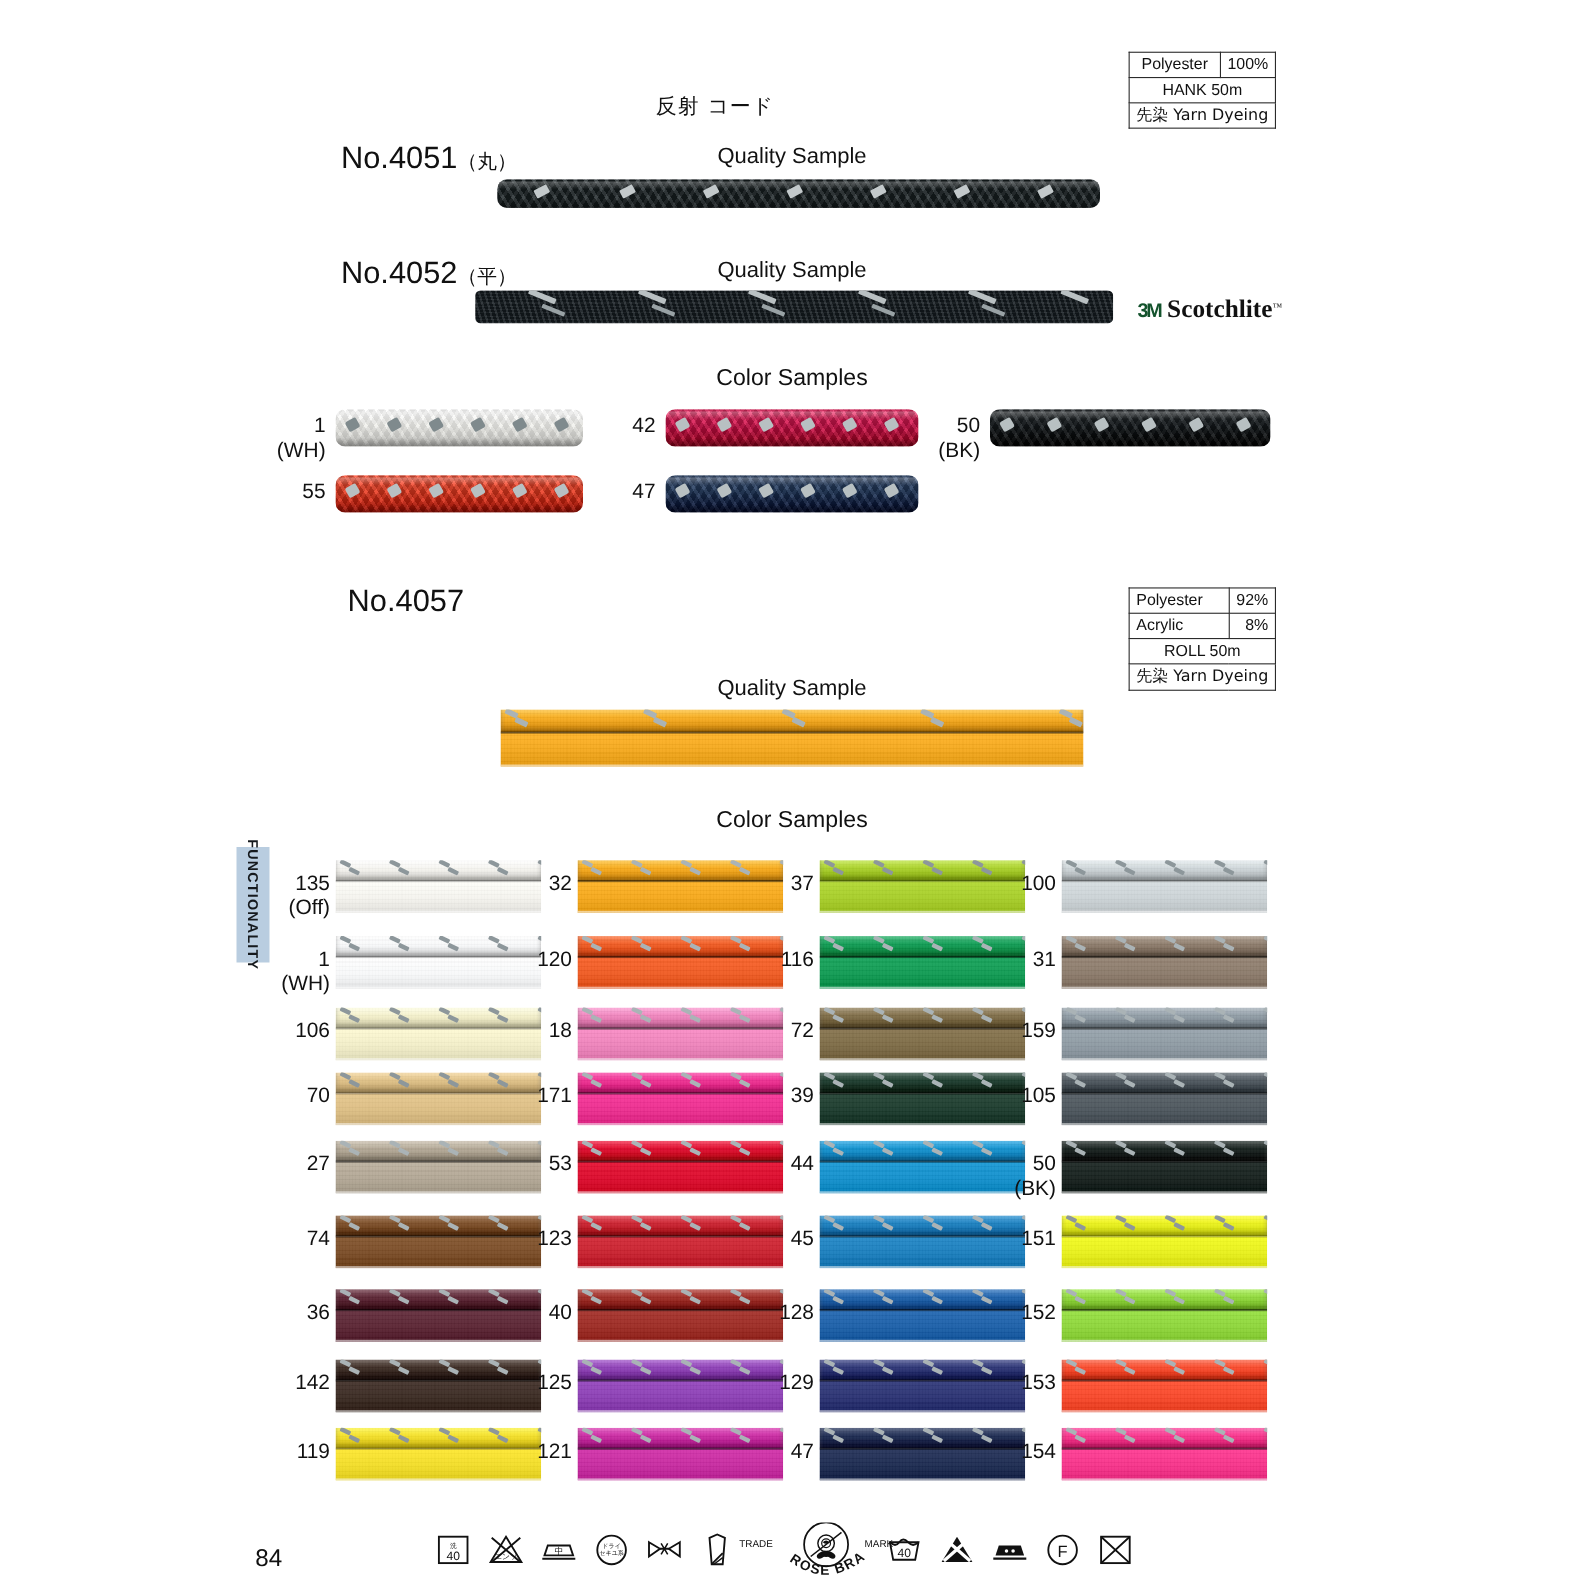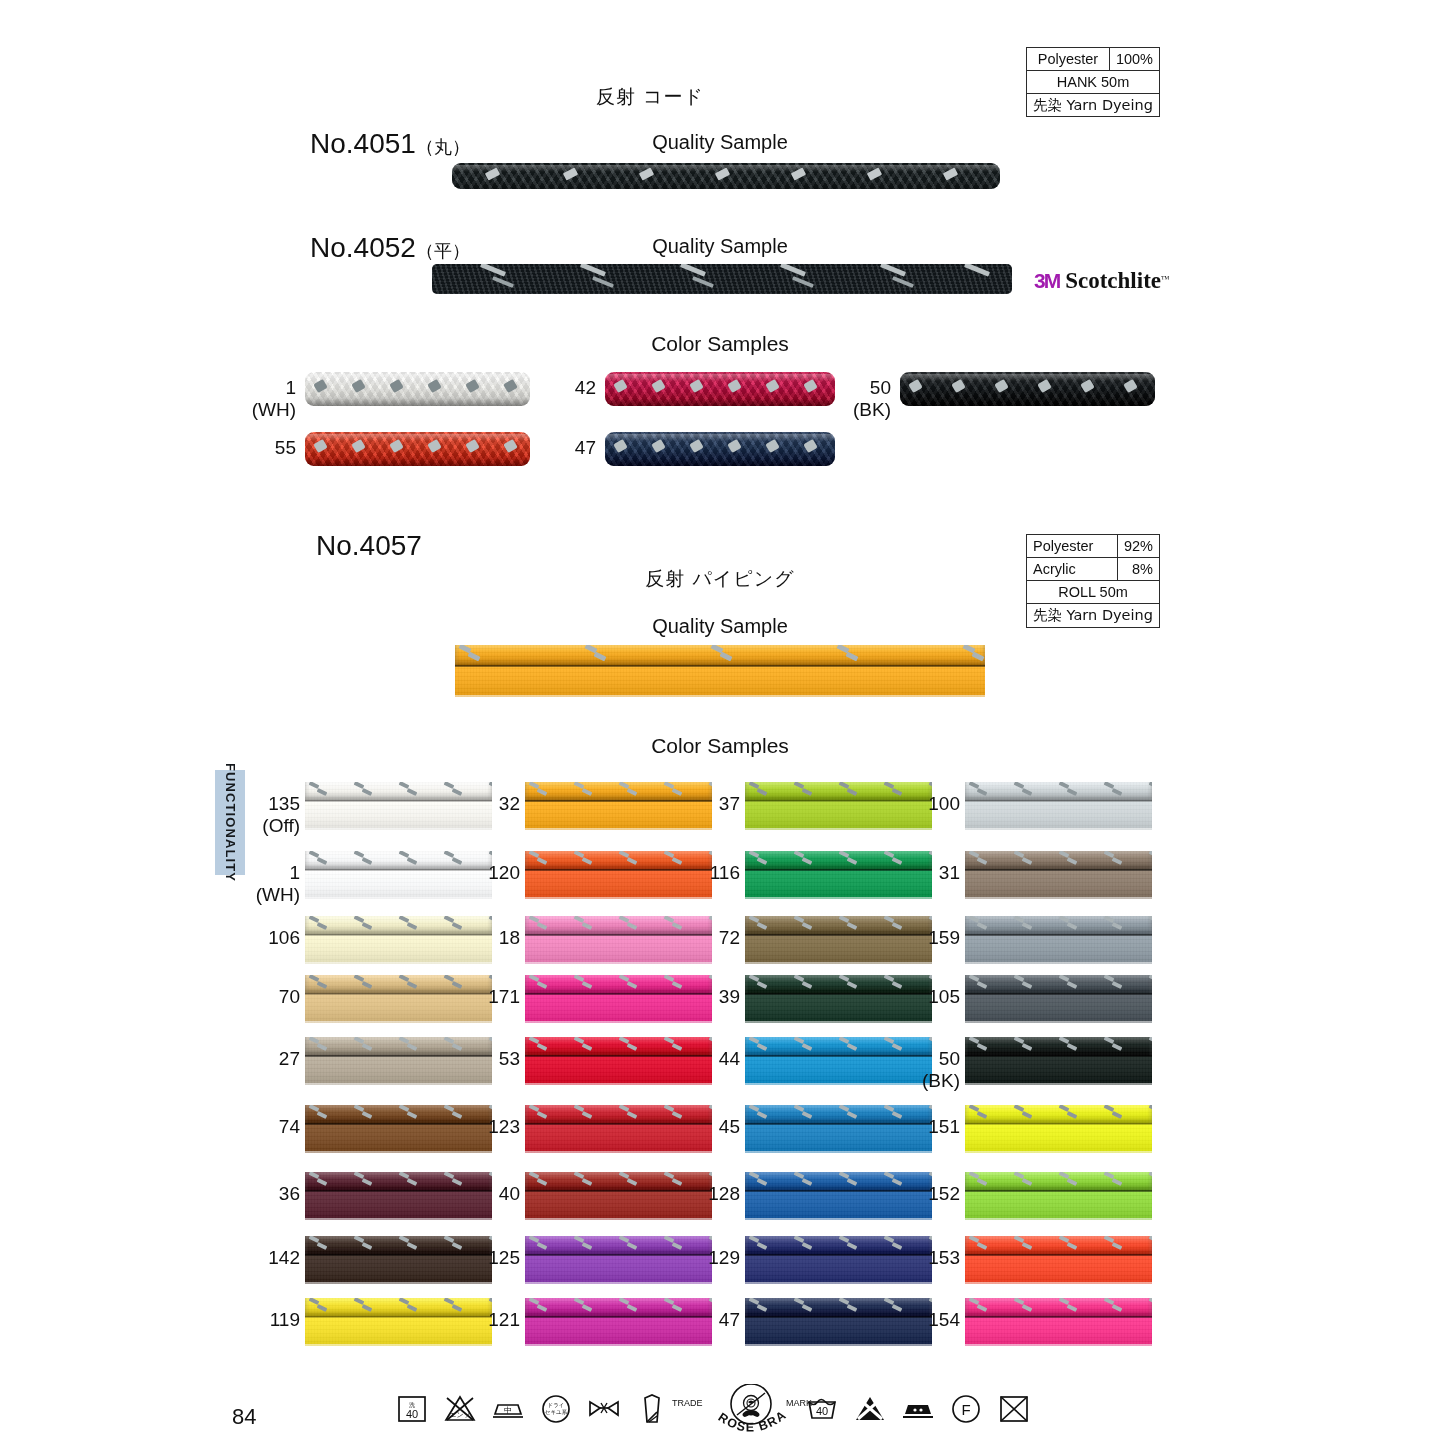--- a/index.html
+++ b/index.html
@@ -32,21 +32,21 @@
     font-family:"Liberation Sans",sans-serif;line-height:1.25;
   }
   .spec td.jp{font-family:"DejaVu Sans",sans-serif;}
   .spec td.c{text-align:center;}
   .spec td.r{text-align:right;}
 
   
   .scotchlite{white-space:nowrap;font-family:"Liberation Serif",serif;}
   .scotchlite .mmm{
     font-family:"Liberation Sans",sans-serif;font-weight:bold;
-    font-size:21px;letter-spacing:-2px;color:#a21caf;
+    font-size:18px;letter-spacing:-2px;color:#14532d;
   }
   .scotchlite .word{font-size:23px;font-weight:bold;color:#111;margin-left:6px;}
   .scotchlite .tm{font-size:9px;vertical-align:super;}
   .refl{position:absolute;background:#9aa3a6;border-radius:1px;}
   .refl.b{background:#c3c9cb;}
 
   
   .piping{position:absolute;overflow:hidden;background:#fff;}
   .piping .bead{
     position:absolute;left:0;right:0;top:0;
@@ -243,21 +243,20 @@
         <div class="refl" style="left: 48px; top: 9px; width: 11px; height: 10px; background: rgb(184, 192, 194); transform: rotate(-30deg); border-radius: 2px;"></div>
         <div class="refl" style="left: 86px; top: 9px; width: 11px; height: 10px; background: rgb(184, 192, 194); transform: rotate(-30deg); border-radius: 2px;"></div>
         <div class="refl" style="left: 124px; top: 9px; width: 11px; height: 10px; background: rgb(184, 192, 194); transform: rotate(-30deg); border-radius: 2px;"></div>
         <div class="refl" style="left: 162px; top: 9px; width: 11px; height: 10px; background: rgb(184, 192, 194); transform: rotate(-30deg); border-radius: 2px;"></div>
         <div class="refl" style="left: 200px; top: 9px; width: 11px; height: 10px; background: rgb(184, 192, 194); transform: rotate(-30deg); border-radius: 2px;"></div>
       </div>
       <div class="num" style="left: 536px; top: 437px; width: 60px;"><span>47</span></div>
     </div>
 
   <div class="no-label abs" style="left:316px;top:530px;">No.4057</div>
-  <div class="subtitle-jp abs" style="left:460px;top:566px;width:520px;">反射 パイピング</div>
 
   <table class="spec abs" style="left:1026px;top:534px;width:134px;">
     <tbody>
         <tr>
       <td style="width:90px;">Polyester</td>
       <td class="r">92%</td>
     </tr>
     <tr>
       <td style="border-top:none;">Acrylic</td>
       <td class="r" style="border-top:none;">8%</td>

